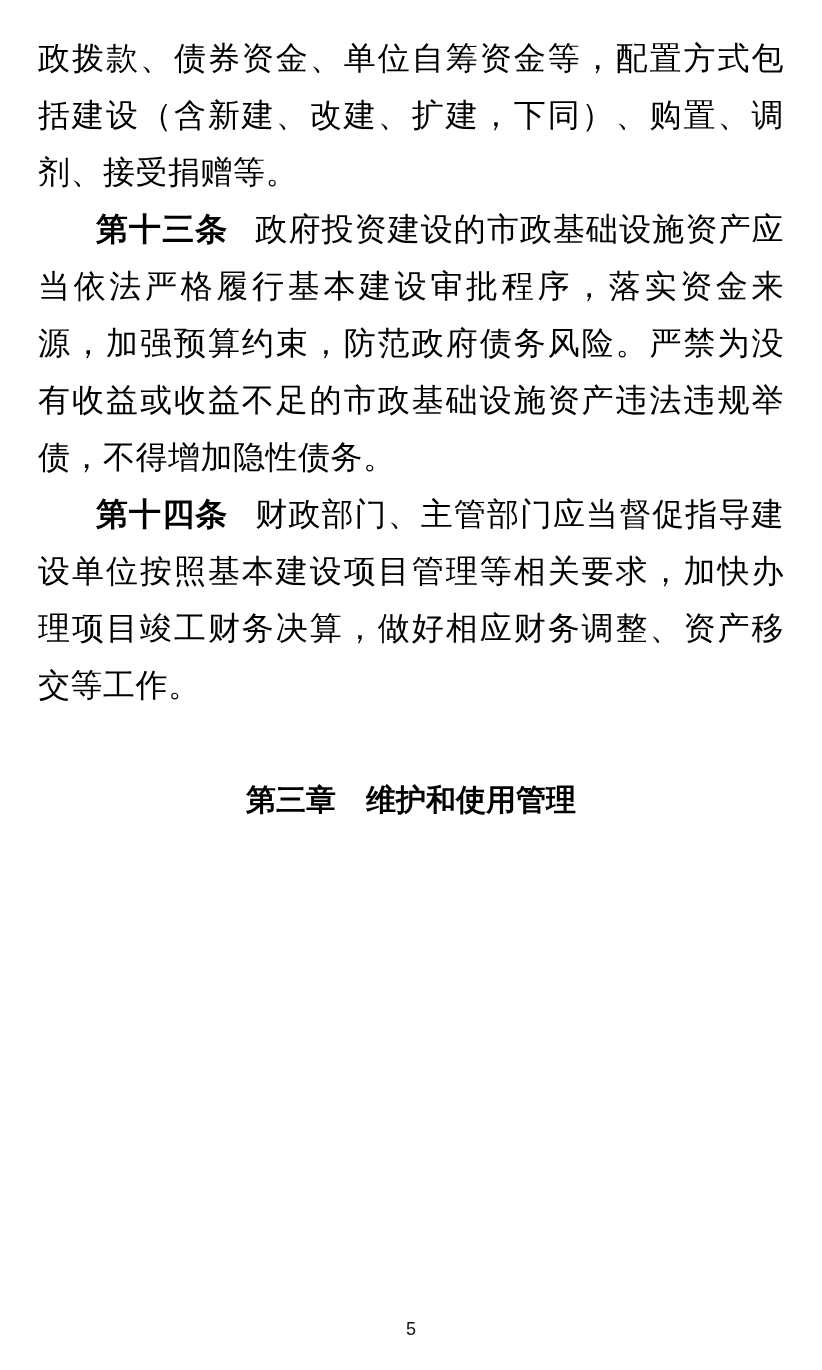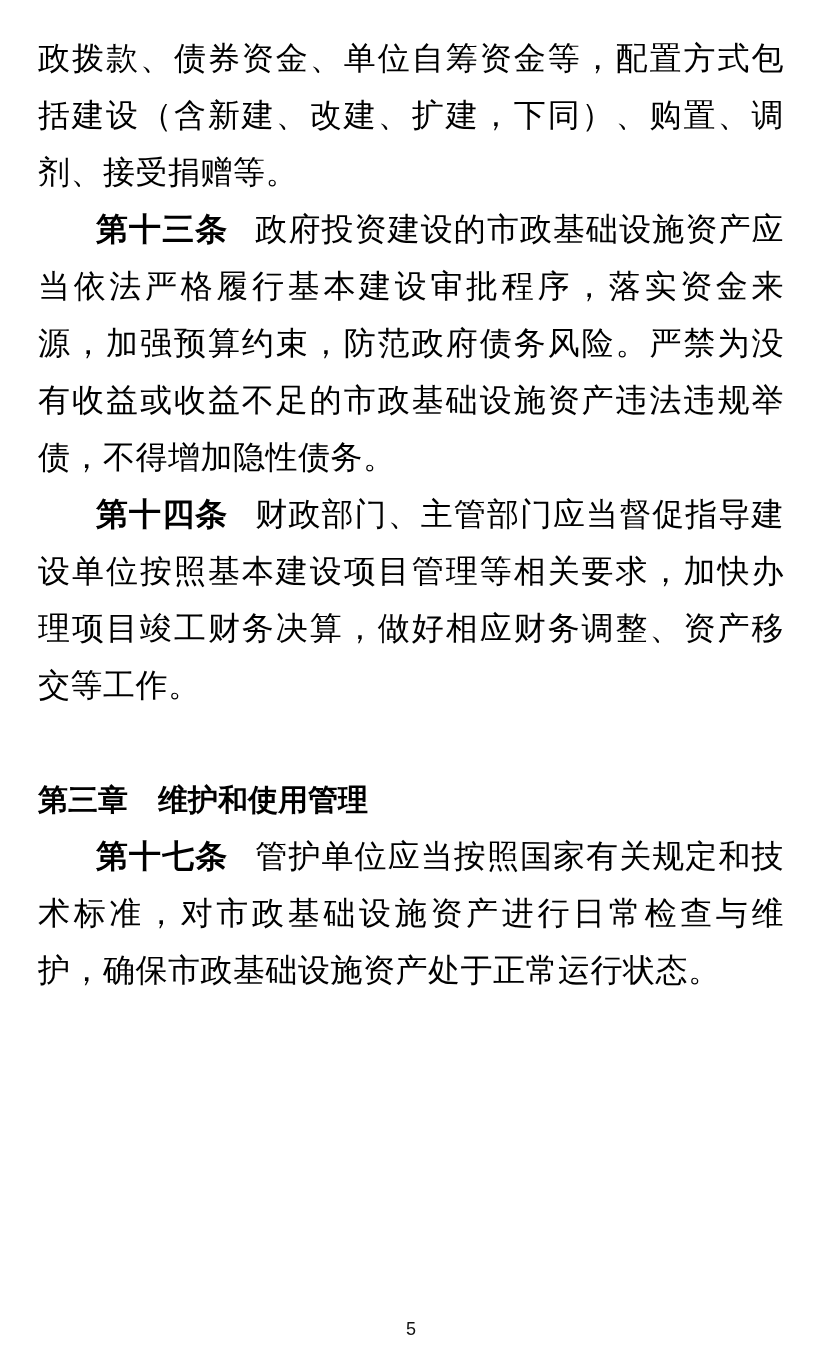--- a/index.html
+++ b/index.html
@@ -34,21 +34,21 @@
   }
   .lead {
     font-weight: bold;
     margin-right: 27px;
     font-family: Liberation Serif, serif;
   }
   .chapter-heading {
     font-size: 30px;
     line-height: 57px;
     font-weight: bold;
-    text-align: left;
+    text-align: center;
     margin: 57px 0 0 0;
     font-family: "Liberation Sans", "DejaVu Sans", sans-serif;
   }
   .page-number {
     position: absolute;
     bottom: 30px;
     left: 0;
     right: 0;
     text-align: center;
     font-size: 18px;
@@ -59,16 +59,15 @@
 </style>
 </head>
 <body style="background: rgb(255, 255, 255); color: rgb(0, 0, 0);">
 
 <div class="page">
   <div class="content">
       <p class="para">政拨款、债券资金、单位自筹资金等，配置方式包括建设（含新建、改建、扩建，下同）、购置、调剂、接受捐赠等。</p>
       <p class="para indent"><span class="lead">第十三条</span>政府投资建设的市政基础设施资产应当依法严格履行基本建设审批程序，落实资金来源，加强预算约束，防范政府债务风险。严禁为没有收益或收益不足的市政基础设施资产违法违规举债，不得增加隐性债务。</p>
       <p class="para indent"><span class="lead">第十四条</span>财政部门、主管部门应当督促指导建设单位按照基本建设项目管理等相关要求，加快办理项目竣工财务决算，做好相应财务调整、资产移交等工作。</p>
       <div class="chapter-heading">第三章　维护和使用管理</div>
-      <p class="para indent"><span class="lead">第十七条</span>管护单位应当按照国家有关规定和技术标准，对市政基础设施资产进行日常检查与维护，确保市政基础设施资产处于正常运行状态。</p>
     </div>
   <div class="page-number" style="color: rgb(17, 17, 17);">5</div>
 </div>
 
 </body></html>

